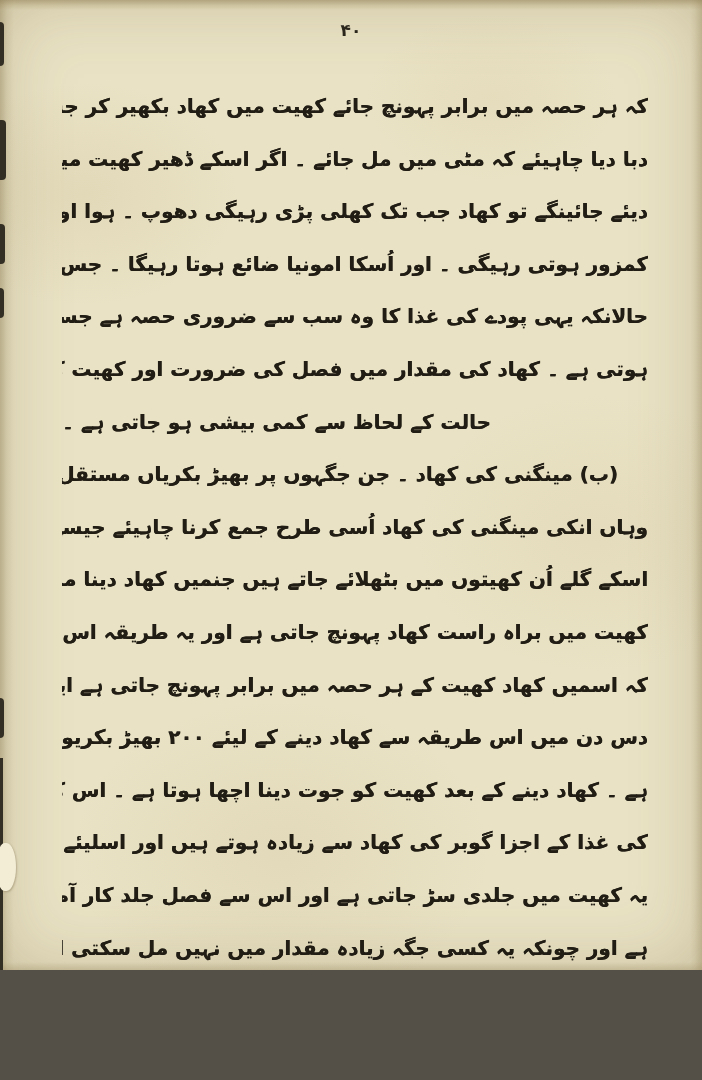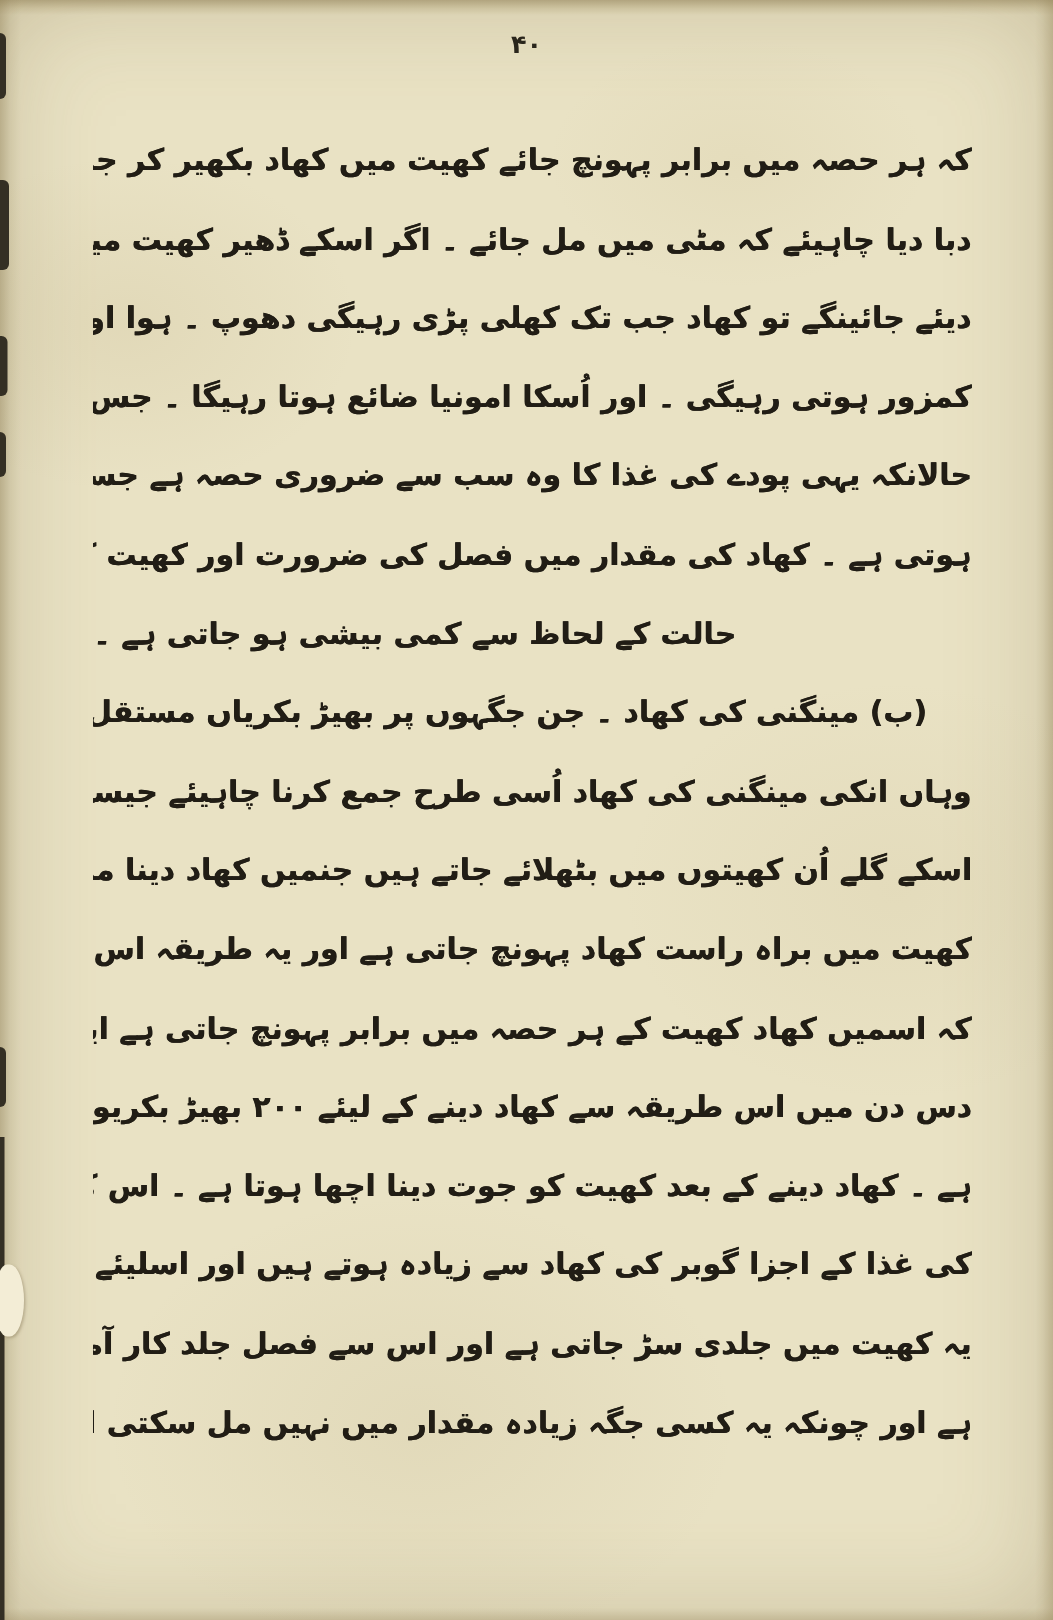--- a/index.html
+++ b/index.html
@@ -2,21 +2,21 @@
 <html lang="ur"><head>
 <meta charset="utf-8">
 <style>
   html, body {
     margin: 0; padding: 0;
     background: #555047;
     font-family: "DejaVu Sans", sans-serif;
   }
   .page {
     position: relative;
-    width: 702px; height: 1080px;
+    width: 702px; height: 970px;
     margin: 0 auto;
     background: #e9e2c4;
     overflow: hidden;
     box-shadow: inset 0 0 70px rgba(118, 102, 62, 0.28);
   }
   
   .page::before {
     content: "";
     position: absolute; inset: 0;
     pointer-events: none;

